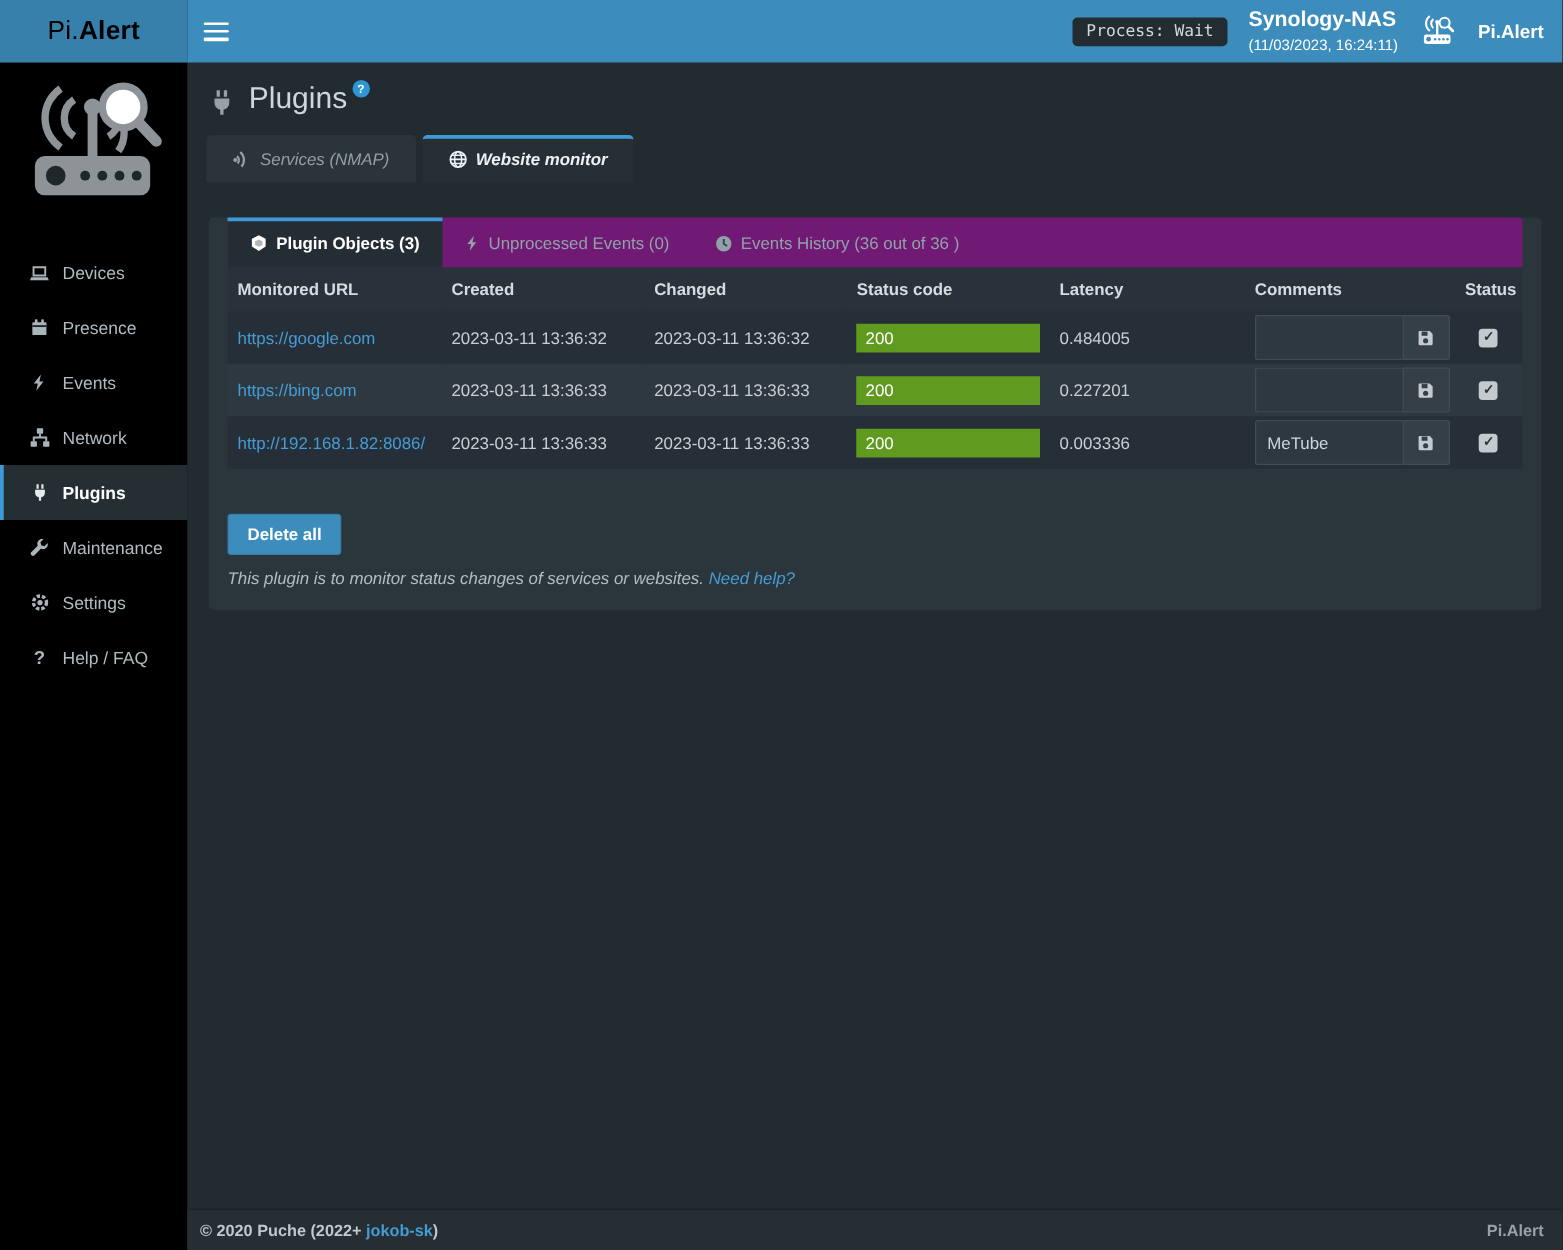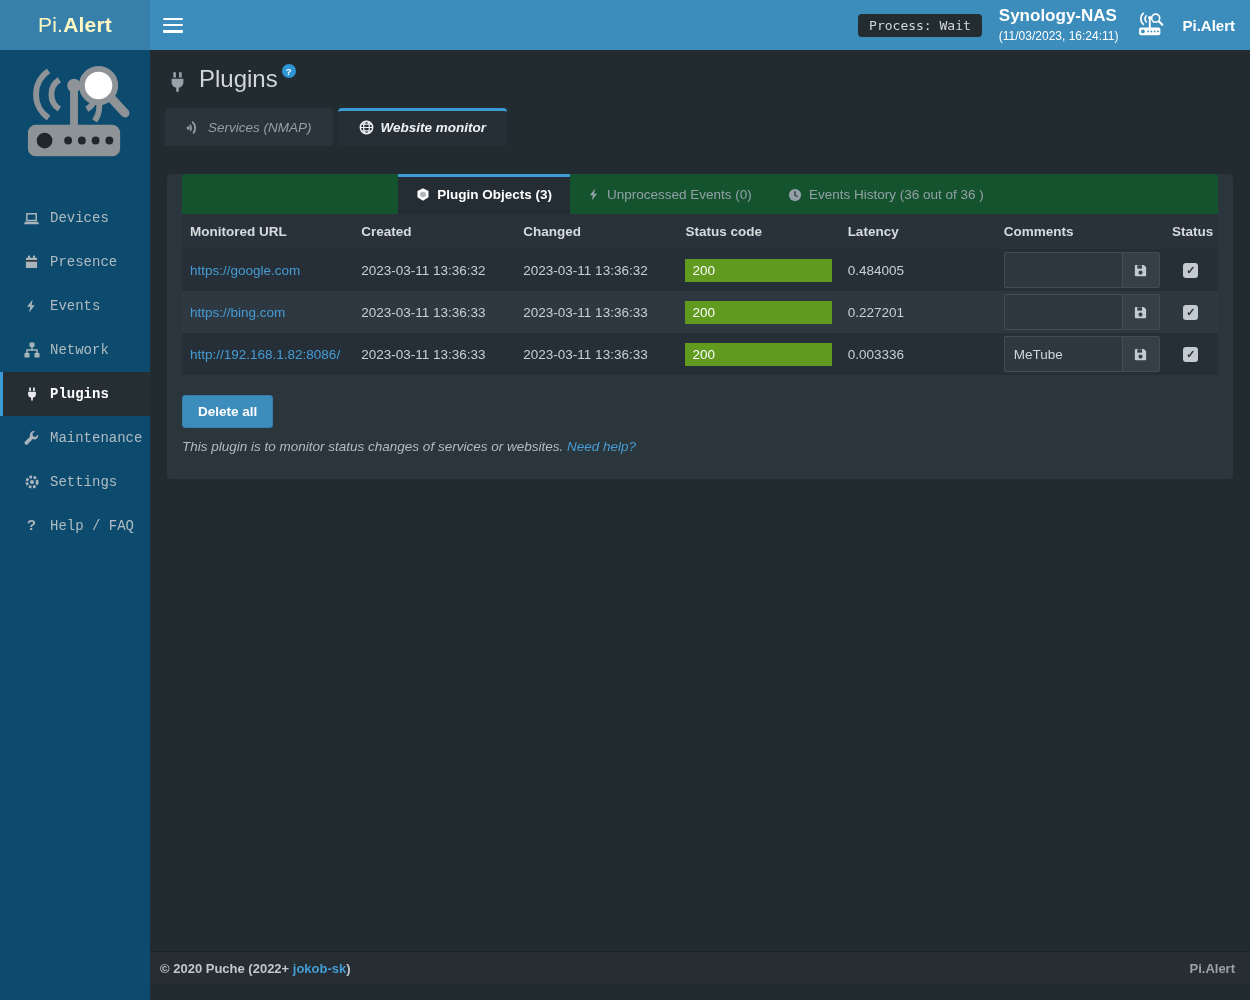--- a/index.html
+++ b/index.html
@@ -6,78 +6,78 @@
   html,body { width:1250px; height:1000px; }
   body {
     font-family:"Liberation Sans", sans-serif;
     background:#1f272b;
     color:#c9cfd4;
     overflow:hidden;
     position:relative;
   }
   
   .header { position:absolute; top:0; left:0; right:0; height:50px; display:flex; z-index:20; }
-  .brand { width:150px; background:#3780ab; color:#fef9c3; display:flex; align-items:center; justify-content:center; font-size:21px; letter-spacing:.2px;text-align:right; }
+  .brand { width:150px; background:#3780ab; color:#000000; display:flex; align-items:center; justify-content:center; font-size:21px; letter-spacing:.2px;text-align:right; }
   .brand .thin { font-weight:400; }
   .brand .bold { font-weight:700; }
   .navbar { flex:1; background:#3c8dbc; display:flex; align-items:center; padding:0 15px 0 13px; }
   .hamburger { width:20px; height:15px; display:flex; flex-direction:column; justify-content:space-between; cursor:pointer; }
   .hamburger span { display:block; height:2.6px; background:#fff; border-radius:1px; }
   .nav-right { margin-left:auto; display:flex; align-items:center; gap:17px; }
   .process-badge { font-family:"DejaVu Sans Mono", monospace; font-size:13px; color:#d3d8da; background:#222c31; padding:4px 11px; border-radius:4px; }
   .host-info { color:#fff; line-height:1.35; }
   .host-info .name { font-size:17px; font-weight:700; }
   .host-info .time { font-size:12px; }
   .nav-app { display:flex; align-items:center; gap:8px; color:#fff; font-size:15px; font-weight:700; }
   
-  .sidebar { position:absolute; top:50px; left:0; bottom:0; width:150px; background:#0c4a6e;font-family:Liberation Mono, monospace; }
+  .sidebar { position:absolute; top:50px; left:0; bottom:0; width:150px; background:#000000; }
   .side-logo { margin:14px auto 28px; width:118px; display:block; }
   .side-menu { list-style:none; }
   .side-item { display:flex; align-items:center; height:44px; padding-left:19px; border-left:3px solid transparent; color:#b0bcc2; font-size:14px; cursor:pointer; }
   .side-item .ic { width:19px; margin-right:9px; display:flex; justify-content:center; align-items:center; color:#aab5bb; }
   .side-item.active { background:#252e33; border-left-color:#3c9ad6; color:#fff; font-weight:700; }
   .side-item.active .ic { color:#e6eaec; }
   .qmark { font-weight:700; font-size:15px; }
   
   .main { position:absolute; top:50px; left:150px; right:0; bottom:0; background:#222b30; }
   .content { padding:8px 15px 0; }
   .page-title { display:flex; align-items:flex-start; gap:11px; padding:8px 2px 2px; color:#d0d6db; }
   .page-title .plug { color:#98a1a8; margin-top:4px; }
   .page-title h1 { font-size:24px; font-weight:500; line-height:1.1; }
   .help-badge { width:14px; height:14px; background:#2e96d4; border-radius:50%; color:#fff; font-size:9.5px; font-weight:700; display:flex; align-items:center; justify-content:center; margin:-2px 0 0 -7px; cursor:pointer; }
   
   .tabs-outer { display:flex; margin-top:12px;font-style:italic; }
   .otab { padding:12px 21px 11px; font-size:13.5px; border-radius:4px 4px 0 0; margin-right:5px; color:#939fa7; background:#2b343b; cursor:pointer; display:flex; align-items:center; gap:7px; border-top:3px solid transparent; padding-top:9px; }
   .otab.active { background:#262f36; color:#eef1f3; font-weight:700; border-top:3px solid #3c9ad6; }
   
   .panel { margin:28px 2px 0; background:#2b353c; border-radius:4px; padding:0 15px 18px; min-height:305px; }
-  .tabs-inner { display:flex; background:#14532d; border-radius:3px 3px 0 0; margin:0;justify-content:center; }
+  .tabs-inner { display:flex; background:#701a75; border-radius:3px 3px 0 0; margin:0; }
   .itab { padding:13px 18px 12px; font-size:13.5px; color:#93a0a8; cursor:pointer; display:flex; align-items:center; gap:7px; border-top:3px solid transparent; padding-top:10px; }
   .itab.active { background:#242d33; color:#fff; font-weight:700; border-top:3px solid #3c9ad6; }
   
   table { width:100%; border-collapse:collapse; font-size:13.5px; table-layout:fixed; }
   col.c-url{width:171px} col.c-created{width:162px} col.c-changed{width:162px}
   col.c-status{width:162px} col.c-latency{width:156px} col.c-comment{width:168px} col.c-check{width:54px}
   thead th { background:#29323a; color:#d6dbdf; font-weight:700; text-align:left; padding:10px 8px; }
   thead th.center { text-align:right; }
   tbody td { height:42px; padding:3px 8px; vertical-align:middle; color:#c9cfd4; }
   tbody tr:nth-child(odd) { background:#262f37; }
   tbody tr:nth-child(even) { background:#2e3841; }
   a.url { color:#459cd4; text-decoration:none; cursor:pointer; }
   .status-bar { display:block; background:#609a1f; color:#fff; padding:3px 7px; line-height:17px; }
   .comment-group { display:flex; width:156px; height:36px; }
   .comment-input { flex:1; min-width:0; background:#2d3840; border:1px solid #414c55; border-right:none; color:#cfd5d9; font-size:13.5px; font-family:"Liberation Sans",sans-serif; padding:0 9px; border-radius:2px 0 0 2px; outline:none; }
   .save-btn { width:38px; background:#343f47; border:1px solid #414c55; border-radius:0 2px 2px 0; display:flex; align-items:center; justify-content:center; color:#c3cbd1; cursor:pointer; }
   .checkbox { width:15px; height:15px; background:#c3cad0; border-radius:3px; color:#2a333a; font-size:11px; font-weight:700; line-height:15px; text-align:center; margin:0 auto; cursor:pointer; }
   
-  .btn-delete { display:inline-block; margin-top:20px; background:#3c8dbc; border:1px solid #367fa9; color:#fff; font-family:"Liberation Sans",sans-serif; font-size:13.5px; font-weight:600; padding:8px 15px; border-radius:3px; cursor:pointer; }
+  .btn-delete { display:inline-block; margin-top:36px; background:#3c8dbc; border:1px solid #367fa9; color:#fff; font-family:"Liberation Sans",sans-serif; font-size:13.5px; font-weight:600; padding:8px 15px; border-radius:3px; cursor:pointer; }
   .note { margin-top:11px; font-size:13.5px; color:#b4bbc1;font-style:italic; }
   .note a { color:#459cd4; text-decoration:none; cursor:pointer; }
   
-  .footer { position:absolute; left:0; right:0; bottom:16px; height:33px; background:#262e33; border-top:1px solid #1b2327; display:flex; align-items:center; justify-content:space-between; padding:0 15px 0 10px; font-size:13px; color:#c2c8cc; font-weight:600; }
+  .footer { position:absolute; left:0; right:0; bottom:0; height:33px; background:#262e33; border-top:1px solid #1b2327; display:flex; align-items:center; justify-content:space-between; padding:0 15px 0 10px; font-size:13px; color:#c2c8cc; font-weight:600; }
   .footer a { color:#459cd4; text-decoration:none; font-weight:600; cursor:pointer; }
   .footer .right { color:#9aa2a8; font-weight:600; }
   svg { display:block; }
 </style>
 </head>
 <body>
 
 <div class="header">
   <div class="brand">
     <span class="thin">Pi.</span>

